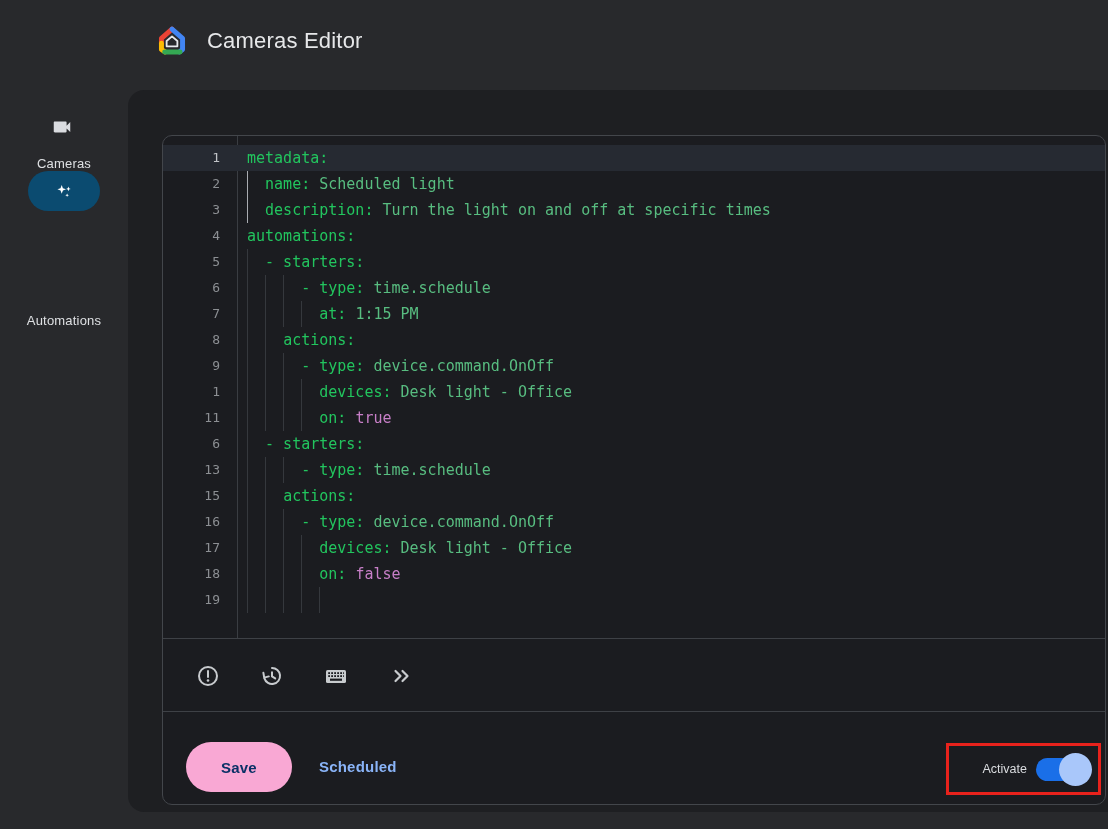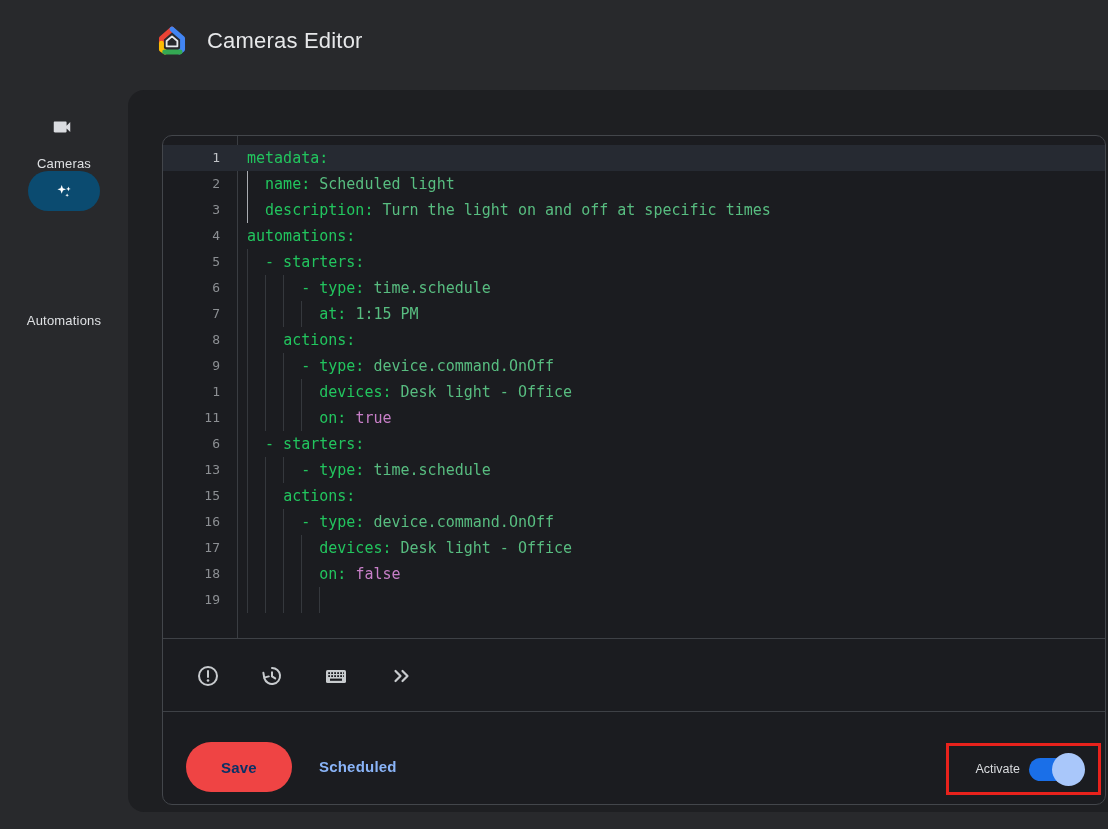--- a/index.html
+++ b/index.html
@@ -54,28 +54,28 @@
   .editor-toolbar { position:absolute; left:0; top:502px; width:100%; height:73px;
                     border-top:1px solid #3e4146; }
   .tool-btn { position:absolute; top:24px; width:26px; height:26px; cursor:pointer;
               display:flex; align-items:center; justify-content:center; }
   .tool-btn svg { display:block; }
 
   
   .editor-footer { position:absolute; left:0; top:575px; width:100%; height:95px;
                    border-top:1px solid #3e4146; }
   .save-btn { position:absolute; left:23px; top:30px; width:106px; height:50px; border-radius:25px;
-              background:#ef4444; border:none; color:#0a3166; font-family:"Liberation Sans",sans-serif;
+              background:#f9a8d4; border:none; color:#0a3166; font-family:"Liberation Sans",sans-serif;
               font-size:15px; font-weight:700; letter-spacing:.2px; cursor:pointer; }
   .validate-btn { position:absolute; left:156px; top:30px; height:50px; line-height:50px;
                   color:#8ab4f8; font-size:15px; font-weight:700; letter-spacing:.2px;
                   background:none; border:none; font-family:"Liberation Sans",sans-serif; cursor:pointer; }
   .annotation-box { position:absolute; left:783px; top:31px; width:155px; height:52px;
                     border:3px solid #e8221c; display:flex; align-items:center;
-                    justify-content:flex-end; padding-right:13px; }
+                    justify-content:flex-end; padding-right:6px; }
   .activate-label { font-size:12.5px; color:#dadcdf; margin-right:9px; }
   .toggle { position:relative; width:56px; height:33px; cursor:pointer; }
   .toggle-track { position:absolute; left:0; top:5px; width:49px; height:23px; border-radius:12px;
                   background:#1a6fe8; }
   .toggle-thumb { position:absolute; left:23px; top:0; width:33px; height:33px; border-radius:50%;
                   background:#a9c7fa; }
 </style>
 </head>
 <body>
 

